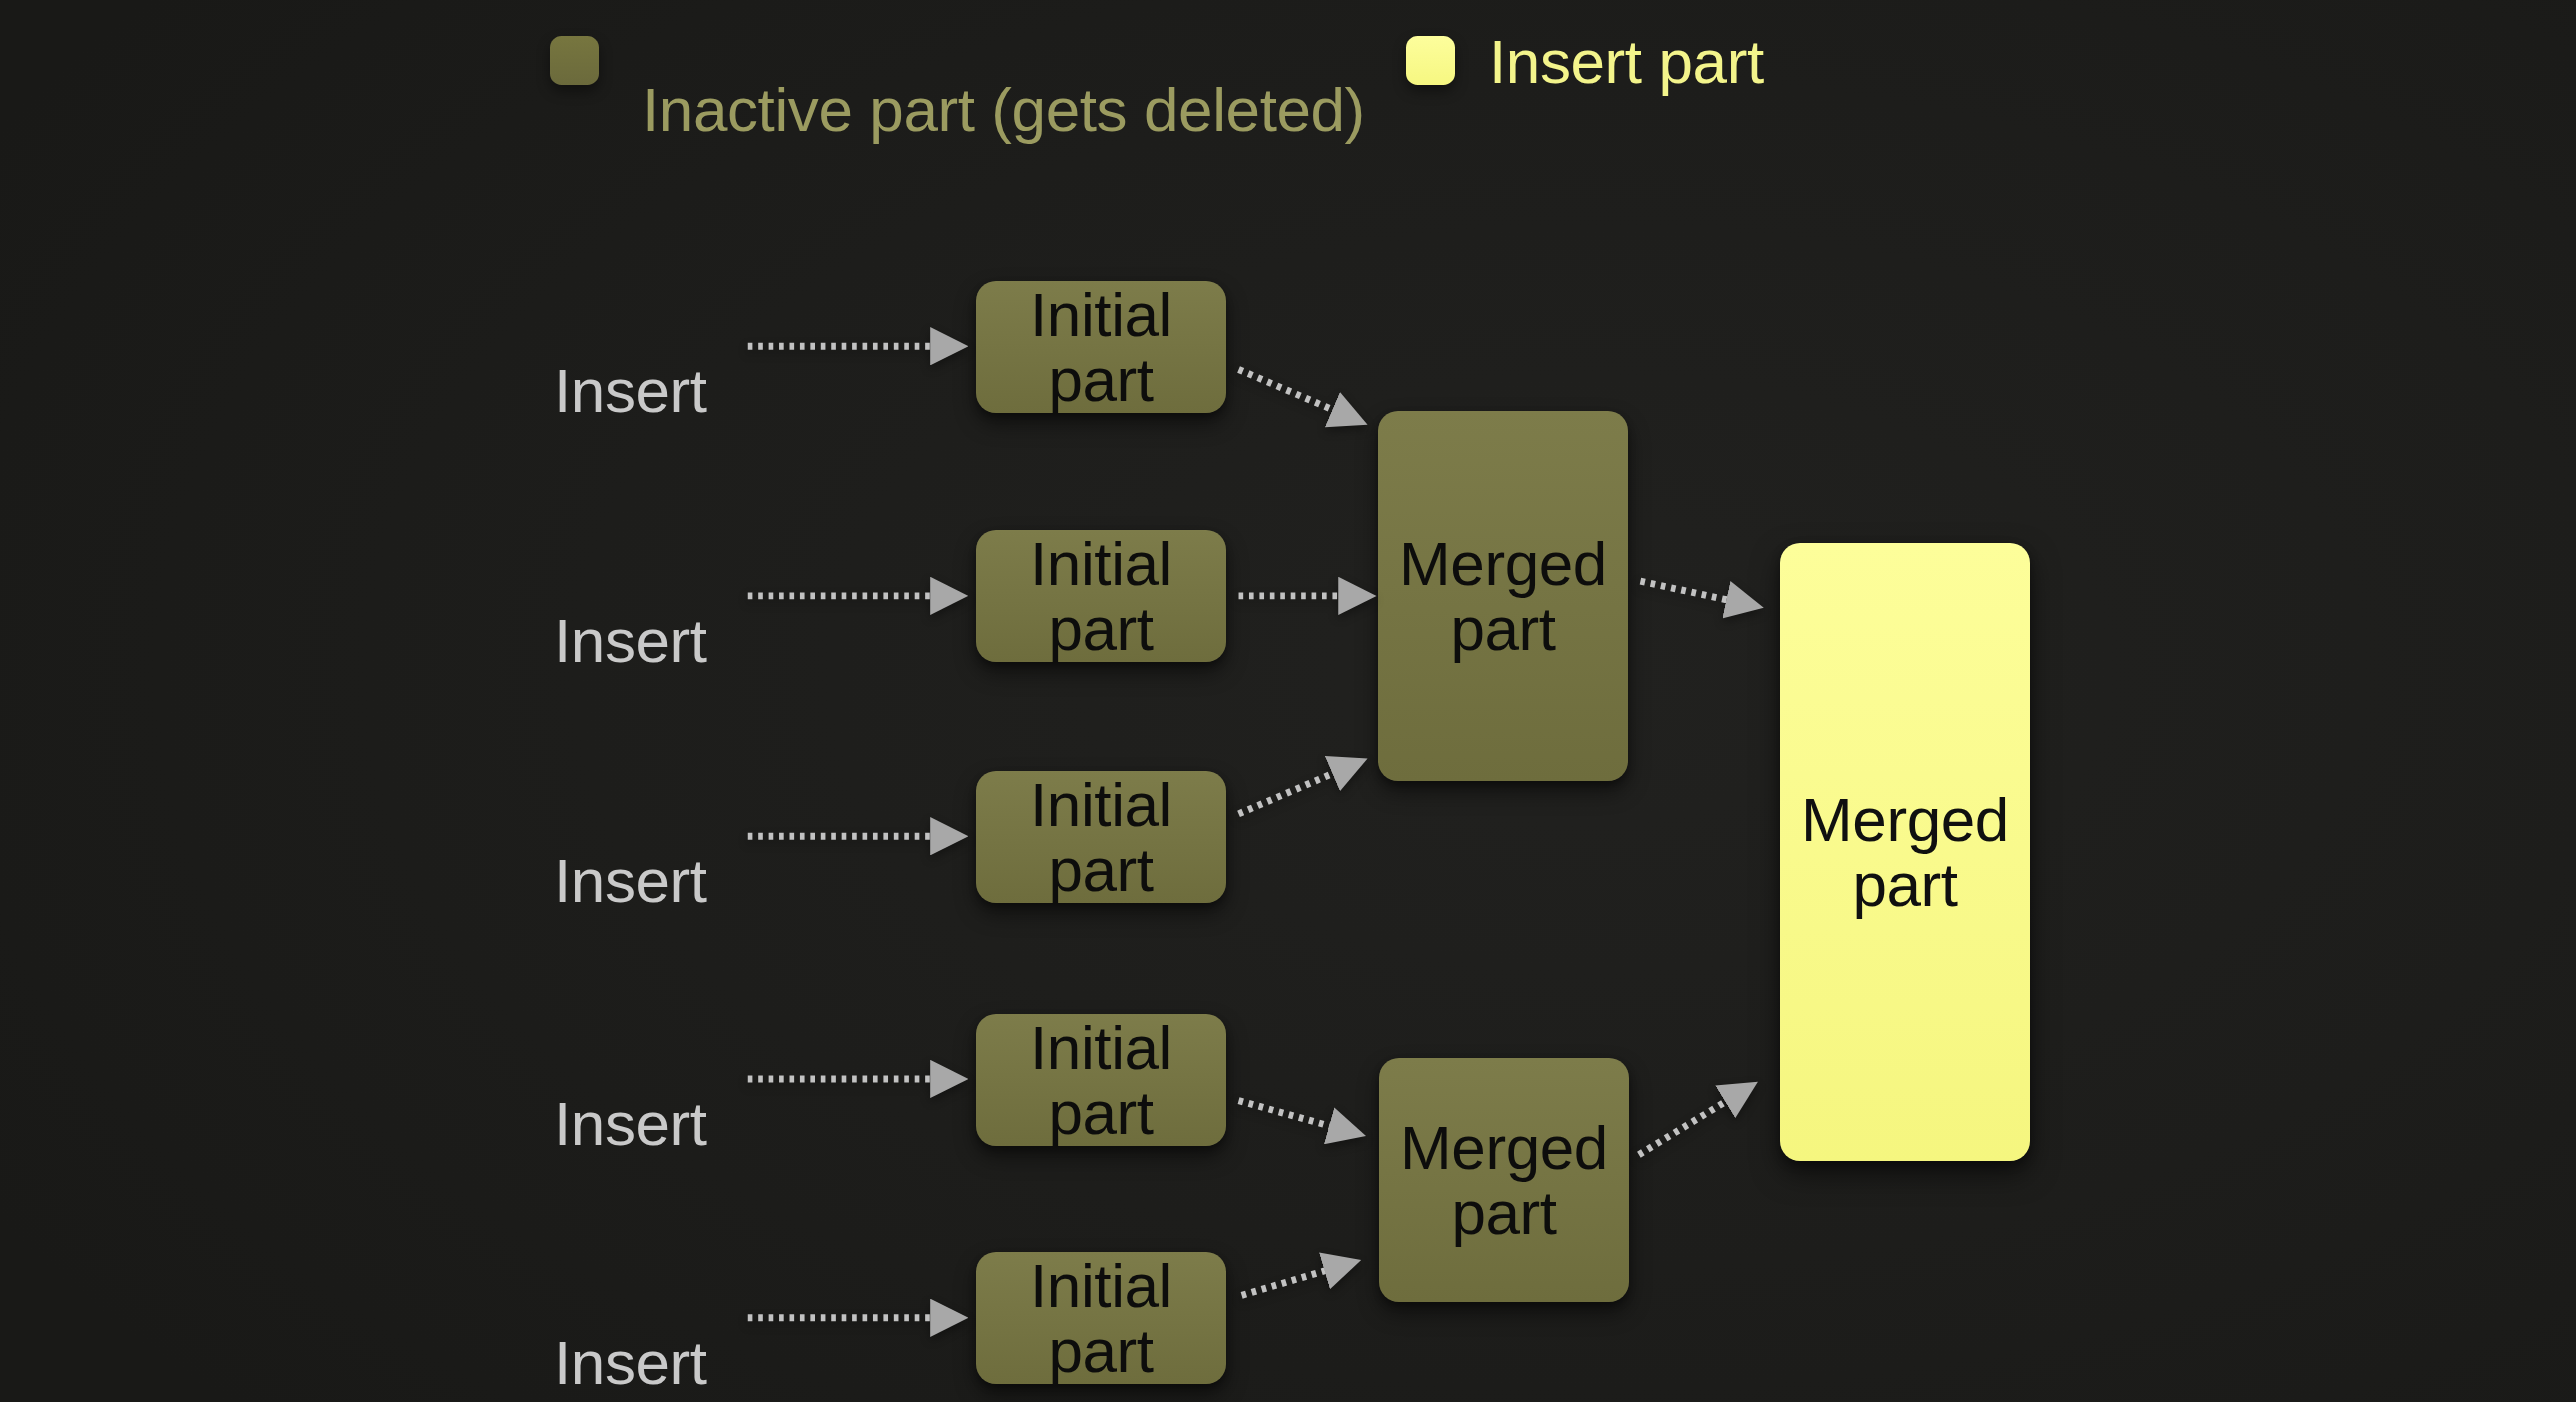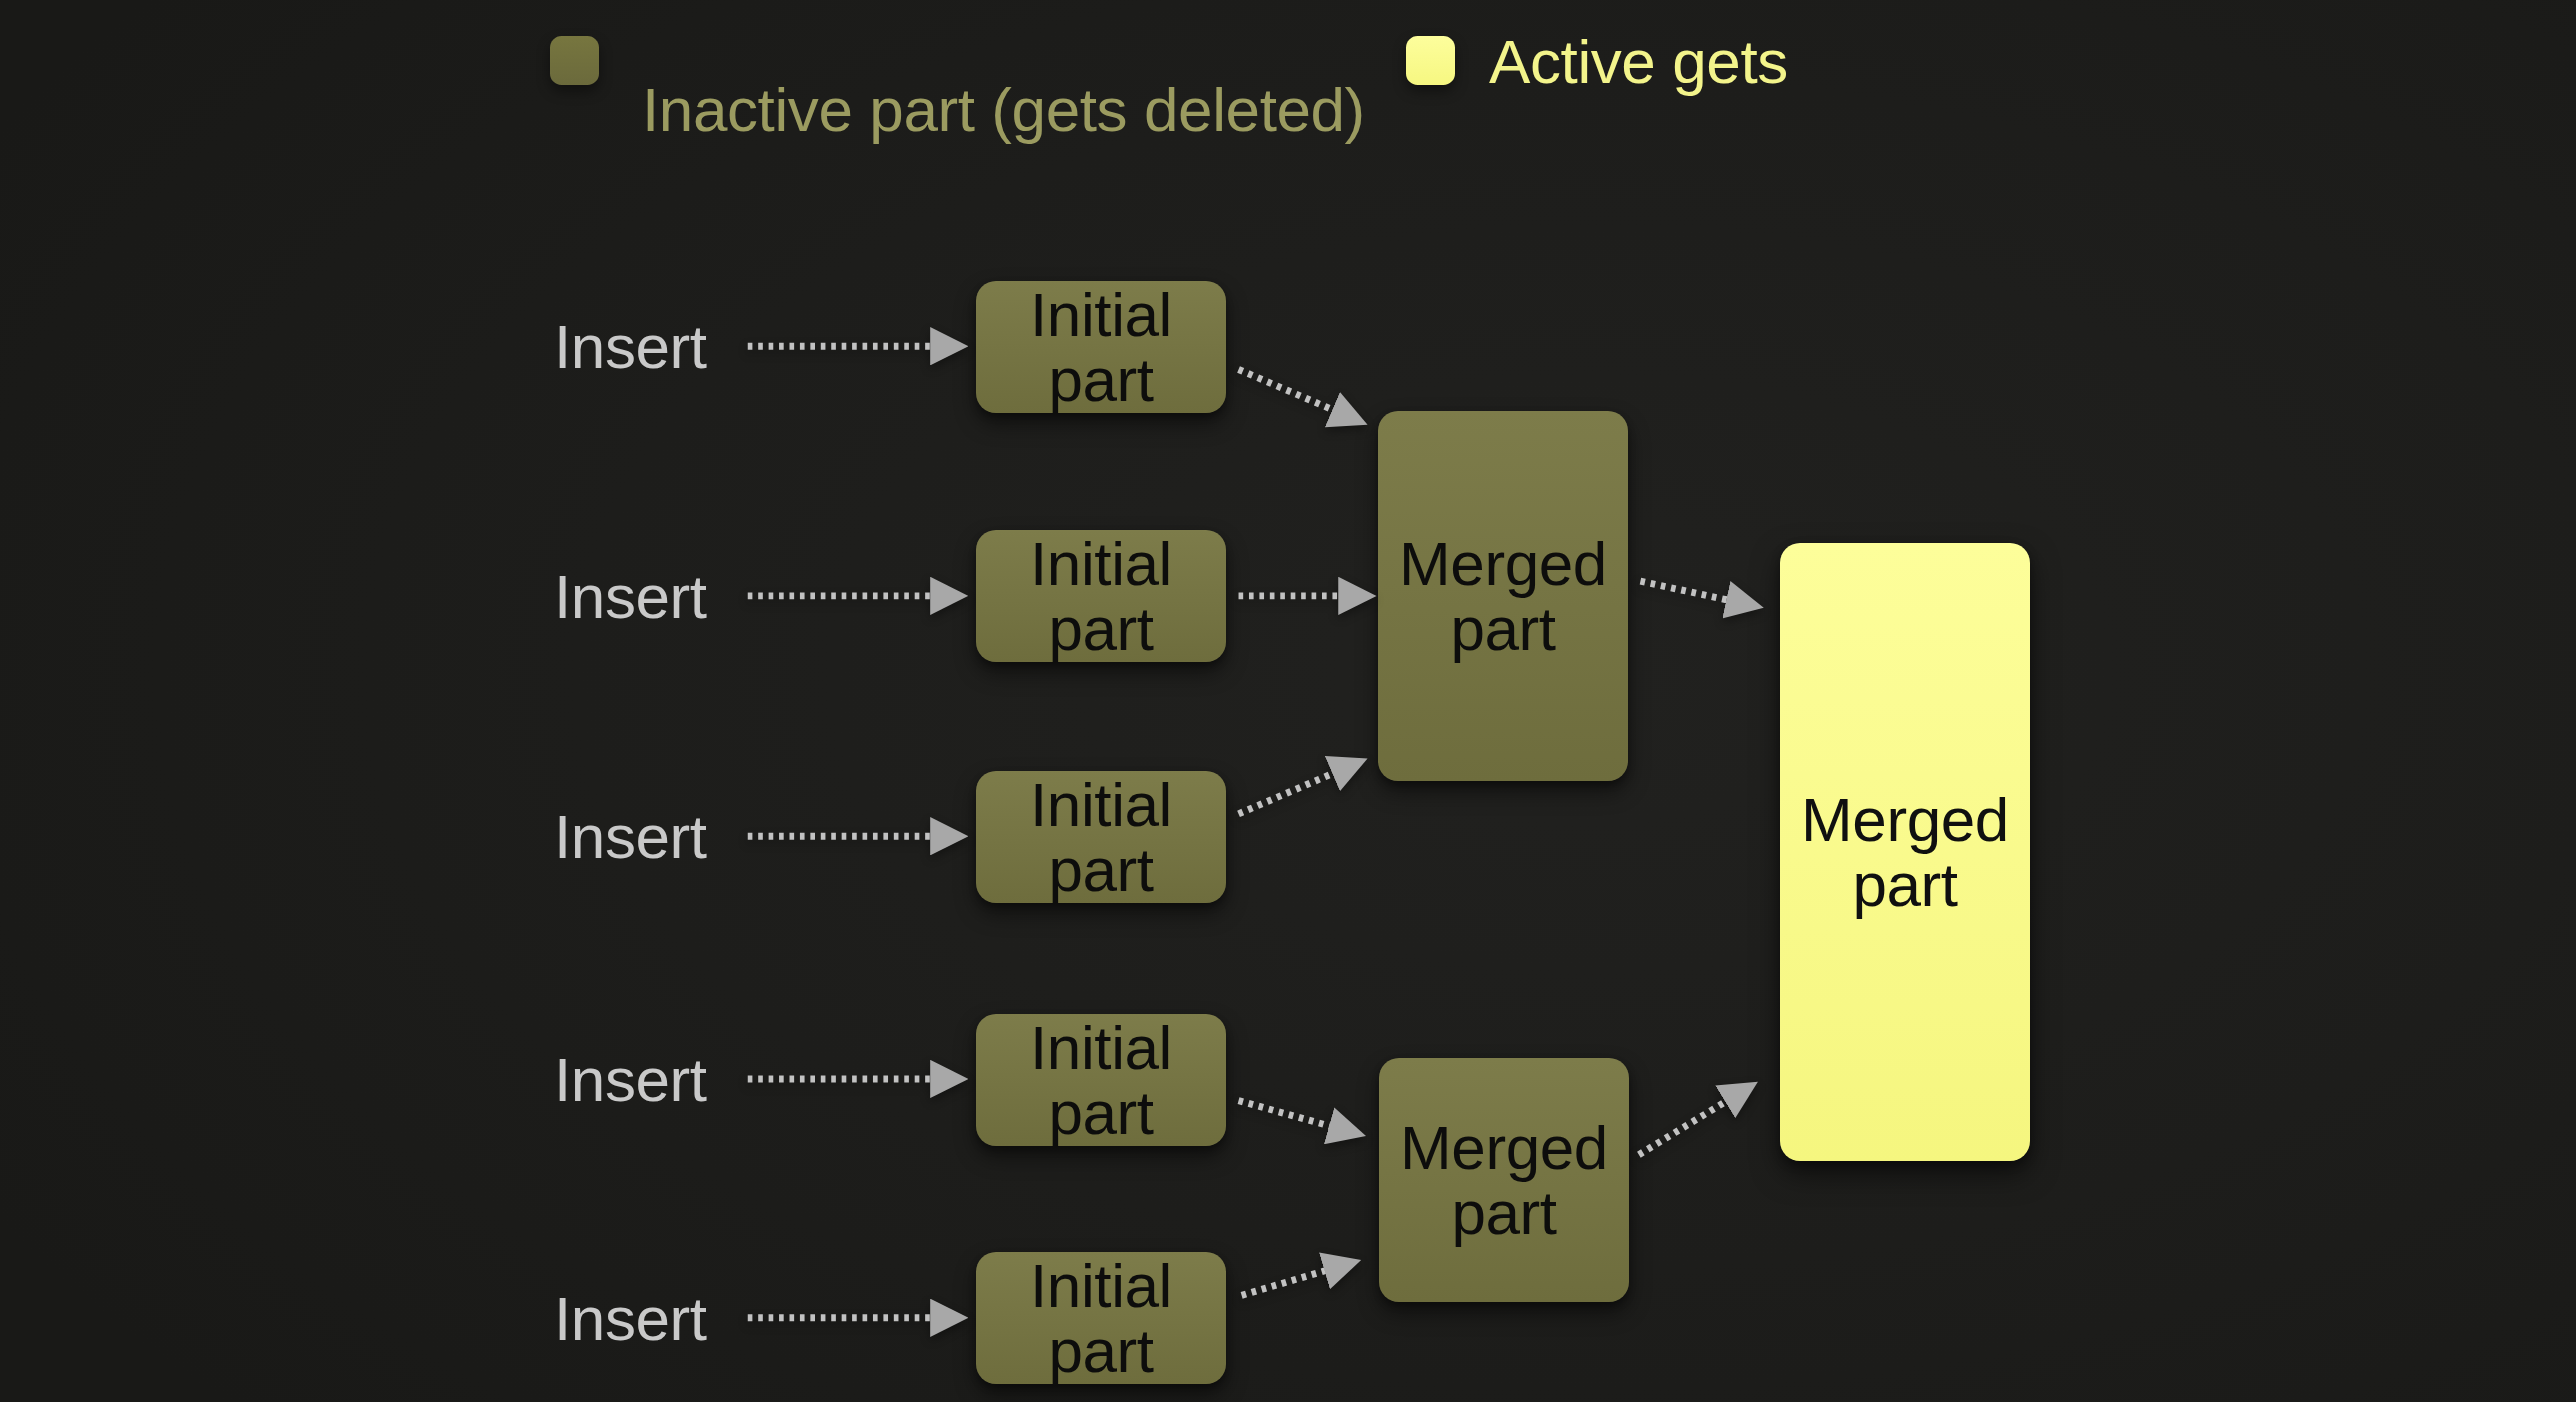--- a/index.html
+++ b/index.html
@@ -14,21 +14,21 @@
   .legend{position:absolute;left:0;top:0;width:100%;height:124px;}
   .swatch{position:absolute;width:49px;height:49px;border-radius:11.6px;top:36px;
           box-shadow:0 6.2px 12.4px rgba(0,0,0,.40);}
   .swatch.inactive{left:550px;background:linear-gradient(180deg,#77763f 0%,#6b6a3c 100%);}
   .swatch.active{left:1406px;background:linear-gradient(180deg,#fdfe9c 0%,#f6f781 100%);}
   .legend-text{position:absolute;top:29px;font-size:62px;line-height:65px;white-space:nowrap;}
   .legend-text.inactive{left:642px;color:#9b9b60;margin-top:48px;}
   .legend-text.active{left:1489px;color:#f3f48b;}
 
   .insert{position:absolute;left:554px;width:232px;font-size:62px;line-height:65px;
-          color:#c9c9c9;white-space:nowrap;}
+          color:#c9c9c9;white-space:nowrap;margin-top:44px;}
 
   .box{position:absolute;display:flex;flex-direction:column;justify-content:center;
        align-items:center;text-align:center;font-size:62px;line-height:65px;
        border-radius:20px;color:#0d0d0c;}
   .box.inactive{
     background:linear-gradient(180deg,#7d7c4a 0%,#6e6d3d 100%);
     box-shadow:0 10.8px 21.6px rgba(0,0,0,.45), 0 3.1px 7.7px rgba(0,0,0,.30);
     text-align:right;
   }
   .box.active{
@@ -54,21 +54,21 @@
 </style>
 </head>
 <body>
 
 <div class="canvas">
 
   <div class="legend">
     <span class="swatch inactive"></span>
     <span class="legend-text inactive">Inactive part (gets deleted)</span>
     <span class="swatch active"></span>
-    <span class="legend-text active">Active gets</span>
+    <span class="legend-text active">Insert part</span>
   </div>
 
   <div class="insert ins-0">Insert</div>
   <div class="insert ins-1">Insert</div>
   <div class="insert ins-2">Insert</div>
   <div class="insert ins-3">Insert</div>
   <div class="insert ins-4">Insert</div>
 
   <div class="box inactive initial b-init-0">
     <span class="l">Initial</span>

